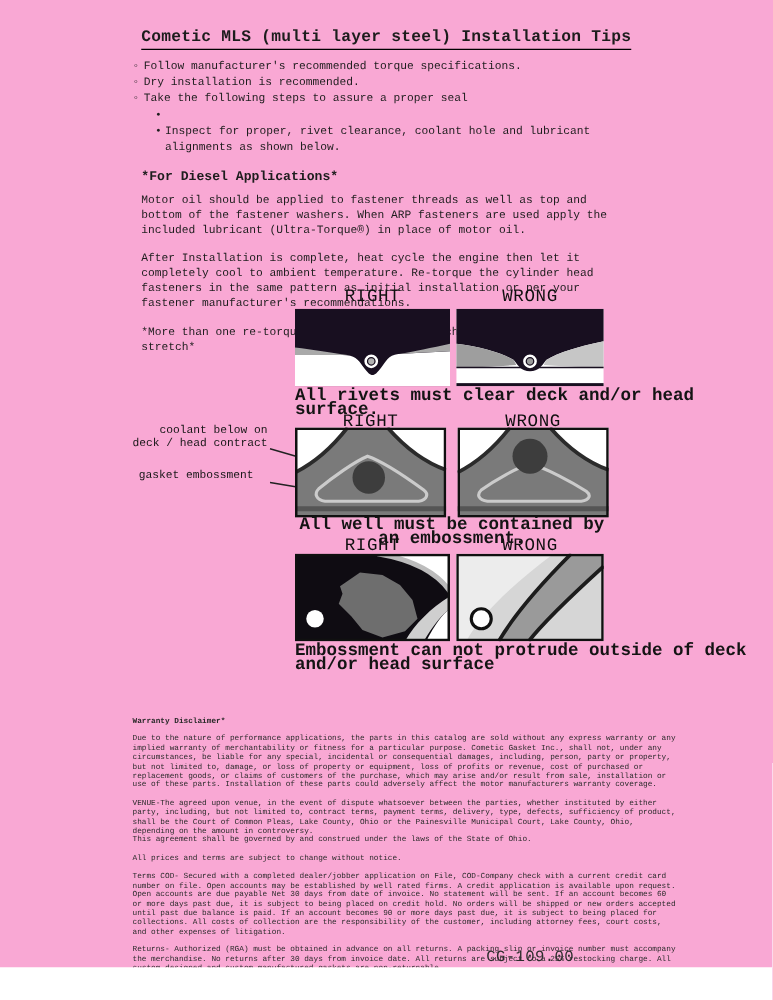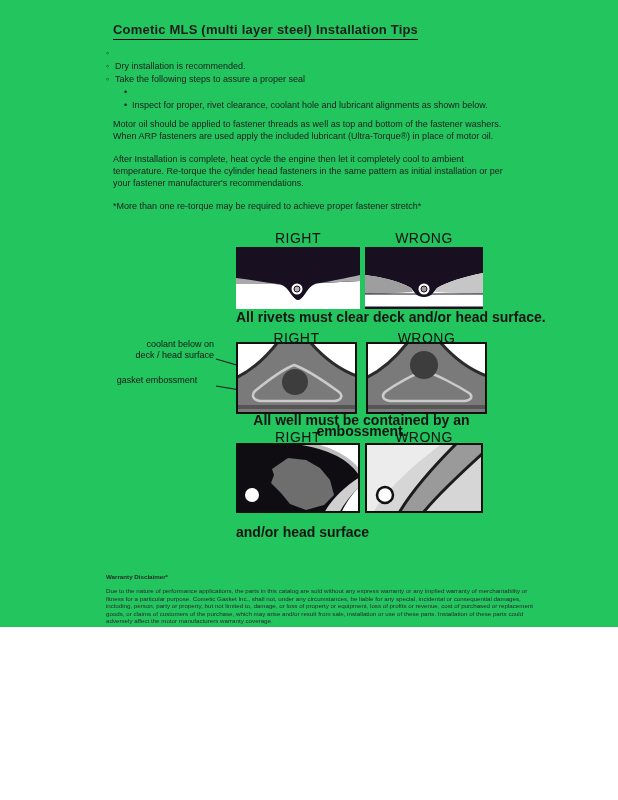--- a/index.html
+++ b/index.html
@@ -1,17 +1,17 @@
 <!DOCTYPE html>
 <html><head>
 <meta charset="utf-8">
 <style>
   html,body{margin:0;padding:0;background:#ffffff;}
-  .page{position:relative;width:618px;height:627px;background:#22c55e;overflow:hidden;
-        font-family:Liberation Sans, sans-serif;color:#1d1d1d;}
+  .page{position:relative;width:618px;height:774px;background:#f9a8d4;overflow:hidden;
+        font-family:Liberation Mono, monospace;color:#1d1d1d;}
   
   .top-block{position:absolute;left:106px;top:20px;width:402px;}
   .doc-title{display:inline-block;margin-left:7px;font-size:13px;font-weight:bold;
              border-bottom:1.5px solid #000;padding-bottom:2px;letter-spacing:.2px;}
   .bullets{margin-top:7px;font-size:9px;line-height:13px;}
   .b-row{display:flex;}
   .b-row .mk{width:9px;flex:0 0 9px;text-align:left;color:#1d1d1d;}
   .b-row.sub{margin-left:18px;}
   .b-row.sub .mk{width:8px;flex:0 0 8px;}
   .diesel-h{margin:11px 0 0 7px;font-size:10.5px;font-weight:bold;}
@@ -34,38 +34,40 @@
 <body>
 
 <div class="page">
 
   <div class="top-block">
     <span class="doc-title">Cometic MLS (multi layer steel) Installation Tips</span>
 
     <div class="bullets">
       <div class="b-row">
         <span class="mk">◦</span>
+        <span>Follow manufacturer's recommended torque specifications.</span>
       </div>
       <div class="b-row">
         <span class="mk">◦</span>
         <span>Dry installation is recommended.</span>
       </div>
       <div class="b-row">
         <span class="mk">◦</span>
         <span>Take the following steps to assure a proper seal</span>
       </div>
       <div class="b-row sub">
         <span class="mk">•</span>
       </div>
       <div class="b-row sub">
         <span class="mk">•</span>
         <span>Inspect for proper, rivet clearance, coolant hole and lubricant alignments as shown below.</span>
       </div>
     </div>
 
+    <div class="diesel-h">*For Diesel Applications*</div>
     <div class="para">Motor oil should be applied to fastener threads as well as top and bottom of the fastener washers. When ARP fasteners are used apply the included lubricant (Ultra-Torque®) in place of motor oil.</div>
     <div class="para gap">After Installation is complete, heat cycle the engine then let it completely cool to ambient temperature. Re-torque the cylinder head fasteners in the same pattern as initial installation or per your fastener manufacturer's recommendations.</div>
     <div class="para gap">*More than one re-torque may be required to achieve proper fastener stretch*</div>
   </div>
 
   <div class="dg-label" style="left:236px;top:230px;width:124px;">RIGHT</div>
   <div class="dg-label" style="left:365px;top:230px;width:118px;">WRONG</div>
 
   <svg class="dg-panel" style="left:236px;top:247px;" width="124" height="62" viewBox="0 0 124 62">
     <rect width="124" height="62" fill="#180f20"></rect>
@@ -87,21 +89,21 @@
     <rect y="59.5" width="118" height="2.5" fill="#180f20"></rect>
   </svg>
 
   <div class="dg-caption" style="left:236px;top:312px;">All rivets must clear deck and/or head surface.</div>
 
   <div class="dg-label" style="left:236px;top:330px;width:121px;">RIGHT</div>
   <div class="dg-label" style="left:366px;top:330px;width:121px;">WRONG</div>
 
   <div class="ann" style="top:339px;">
     <span>coolant below on</span><br>
-    <span>deck / head surface</span>
+    <span>deck / head contract</span>
   </div>
   <div class="ann" style="top:375px;text-align:center;">
     <span>gasket embossment</span>
   </div>
 
   <svg class="leader" width="340" height="100" viewBox="0 0 340 100">
     <line x1="116" y1="29" x2="192" y2="51" stroke="#222222" stroke-width="1.2"></line>
     <line x1="116" y1="56" x2="158" y2="63" stroke="#222222" stroke-width="1.2"></line>
   </svg>
 
@@ -149,21 +151,21 @@
     <rect width="118" height="70" fill="#d6d6d6"></rect>
     <path d="M0,0 H78 C48,22 20,48 8,70 L0,70 Z" fill="#ececec"></path>
     <path d="M92,0 L118,0 V10 C96,30 72,52 58,70 L34,70 C48,46 70,22 92,0 Z" fill="#9a9a9a"></path>
     <path d="M92,0 C70,22 48,46 34,70" stroke="#1c1c1c" stroke-width="3" fill="none"></path>
     <path d="M118,10 C96,30 72,52 58,70" stroke="#1c1c1c" stroke-width="3" fill="none"></path>
     <circle cx="20" cy="52" r="8" fill="#ffffff" stroke="#111111" stroke-width="2.5"></circle>
     <rect x="1" y="1" width="116" height="68" fill="none" stroke="#101010" stroke-width="2"></rect>
   </svg>
 
   <div class="dg-caption" style="left:236px;top:516px;">
-    <br>
+    <span>Embossment can not protrude outside of deck</span><br>
     <span>and/or head surface</span>
   </div>
 
   <div class="legal">
     <p class="lh">Warranty Disclaimer*</p>
     <p>Due to the nature of performance applications, the parts in this catalog are sold without any express warranty or any implied warranty of merchantability or fitness for a particular purpose.  Cometic Gasket Inc., shall not, under any circumstances, be liable for any special, incidental or consequential damages, including, person, party or property, but not limited to, damage, or loss of property or equipment, loss of profits or revenue, cost of purchased or replacement goods, or claims of customers of the purchase, which may arise and/or result from sale, installation or use of these parts.  Installation of these parts could adversely affect the motor manufacturers warranty coverage.</p>
     <p class="tight">VENUE-The agreed upon venue, in the event of dispute whatsoever between the parties, whether instituted by either party, including, but not limited to, contract terms, payment terms, delivery, type, defects, sufficiency of product, shall be the Court of Common Pleas, Lake County, Ohio or the Painesville Municipal Court, Lake County, Ohio, depending on the amount in controversy.</p>
     <p>This agreement shall be governed by and construed under the laws of the State of Ohio.</p>
     <p>All prices and terms are subject to change without notice.</p>
     <p>Terms COD- Secured with a completed dealer/jobber application on File, COD-Company check with a current credit card number on file.  Open accounts may be established by well rated firms.  A credit application is available upon request.  Open accounts are due payable Net 30 days from date of invoice.  No statement will be sent.  If an account becomes 60 or more days past due, it is subject to being placed on credit hold.  No orders will be shipped or new orders accepted until past due balance is paid.  If an account becomes 90 or more days past due, it is subject to being placed for collections.  All costs of collection are the responsibility of the customer, including attorney fees, court costs, and other expenses of litigation.</p>

